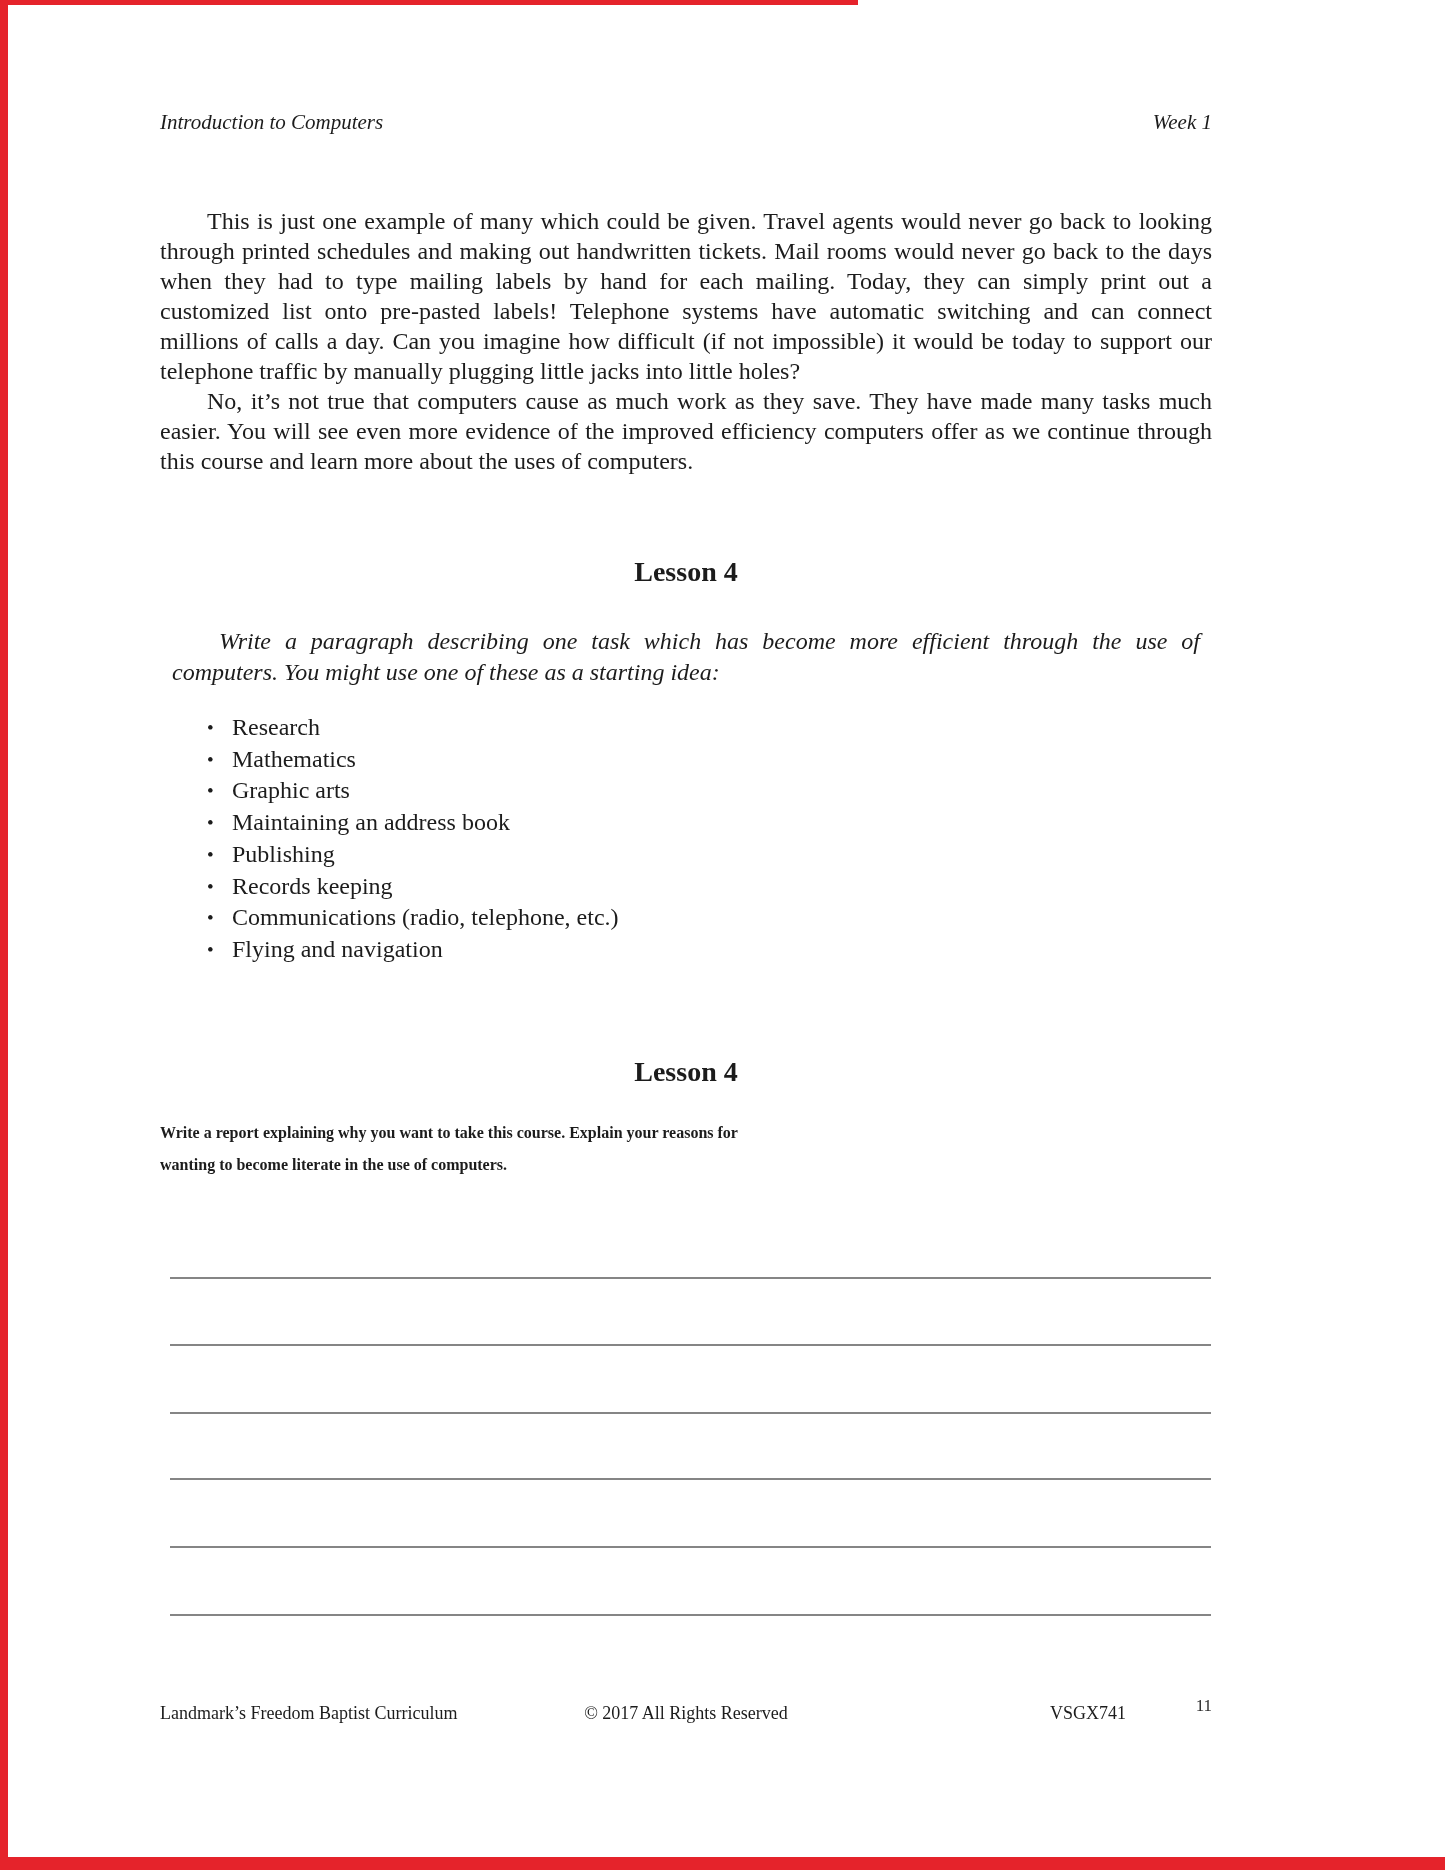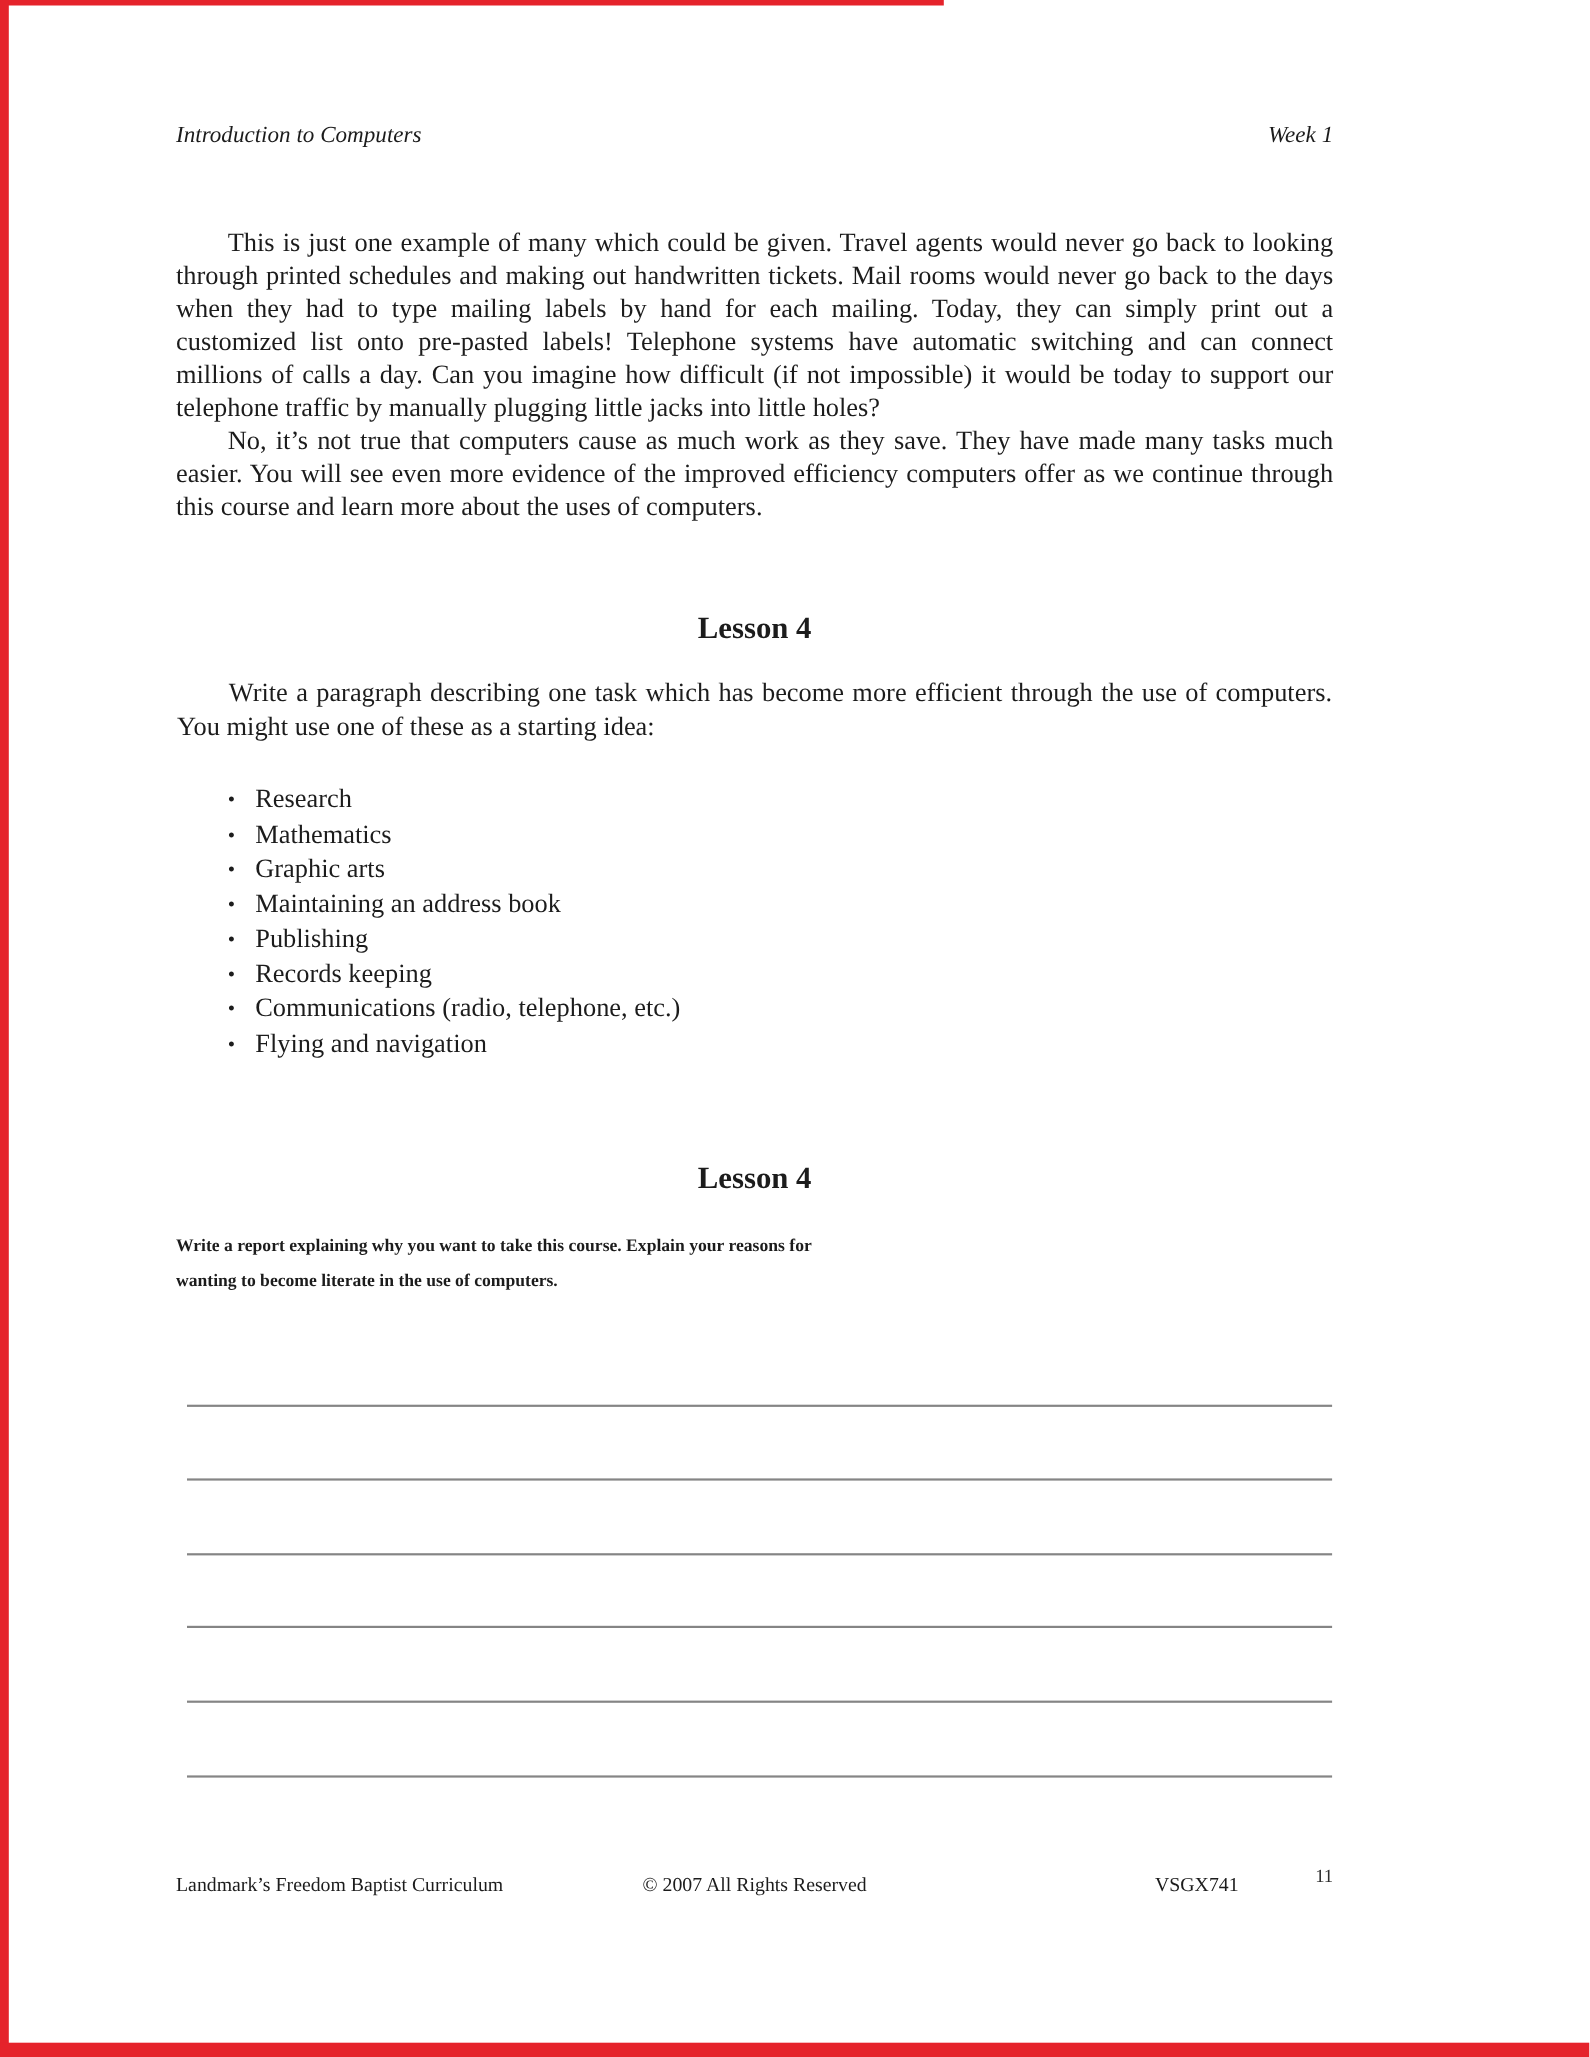--- a/index.html
+++ b/index.html
@@ -55,21 +55,21 @@
 
   .lesson-intro {
     position: absolute;
     left: 160px;
     top: 614px;
     width: 1052px;
     font-size: 24px;
     line-height: 31px;
     text-align: justify;
   }
-  .lesson-intro p { margin: 1px; text-indent: 47px; }
+  .lesson-intro p { margin: 12px; text-indent: 47px; font-style: italic; }
 
   .bullet-list {
     position: absolute;
     left: 207px;
     top: 712px;
     margin: 0;
     padding: 0;
     list-style: none;
     font-size: 24px;
   }
@@ -159,15 +159,15 @@
 <div class="writing-lines">
   <div class="wline"></div>
   <div class="wline"></div>
   <div class="wline"></div>
   <div class="wline"></div>
   <div class="wline"></div>
   <div class="wline"></div>
 </div>
 
 <div class="footer-left">Landmark’s Freedom Baptist Curriculum</div>
-<div class="footer-center">© 2007 All Rights Reserved</div>
+<div class="footer-center">© 2017 All Rights Reserved</div>
 <div class="footer-code">VSGX741</div>
 <div class="footer-page">11</div>
 
 </body></html>

